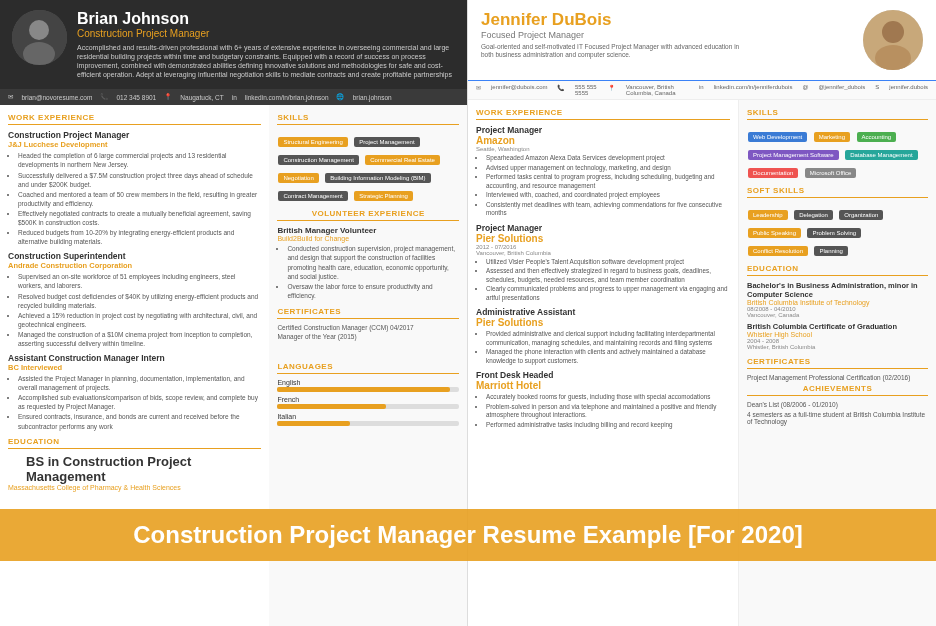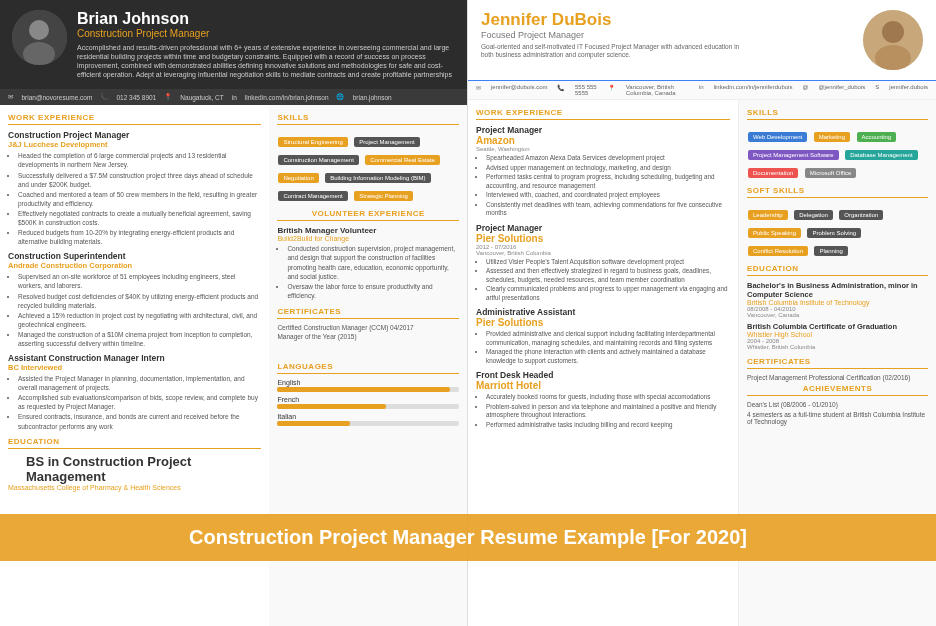--- a/index.html
+++ b/index.html
@@ -391,21 +391,21 @@
       position: absolute;
       bottom: 65px;
       left: 0;
       width: 936px;
       background: rgba(232, 160, 32, 0.9);
       padding: 12px 20px;
       z-index: 100;
     }
 
     .overlay-banner h2 {
-      font-size: 20px;
+      font-size: 24px;
       font-weight: bold;
       color: #fff;
       text-align: center;
     }
   </style>
 </head>
 <body>
 
 <div class="container">
   <div class="resumes-row">

